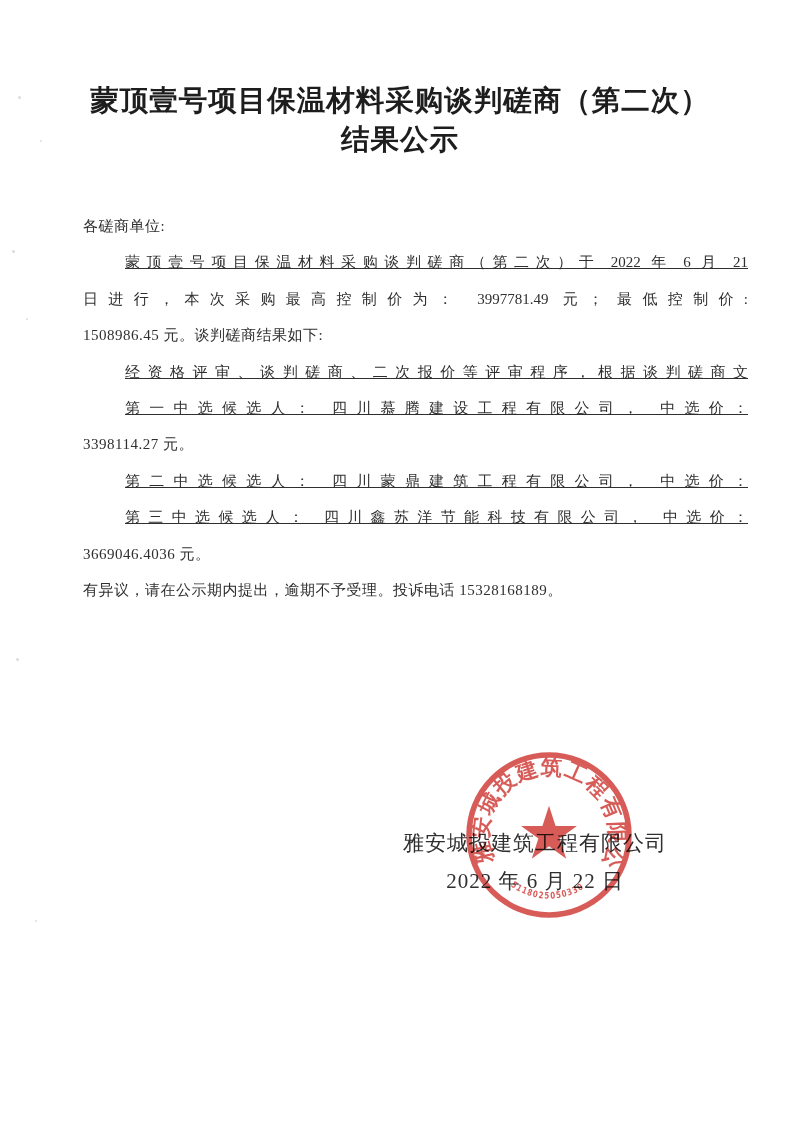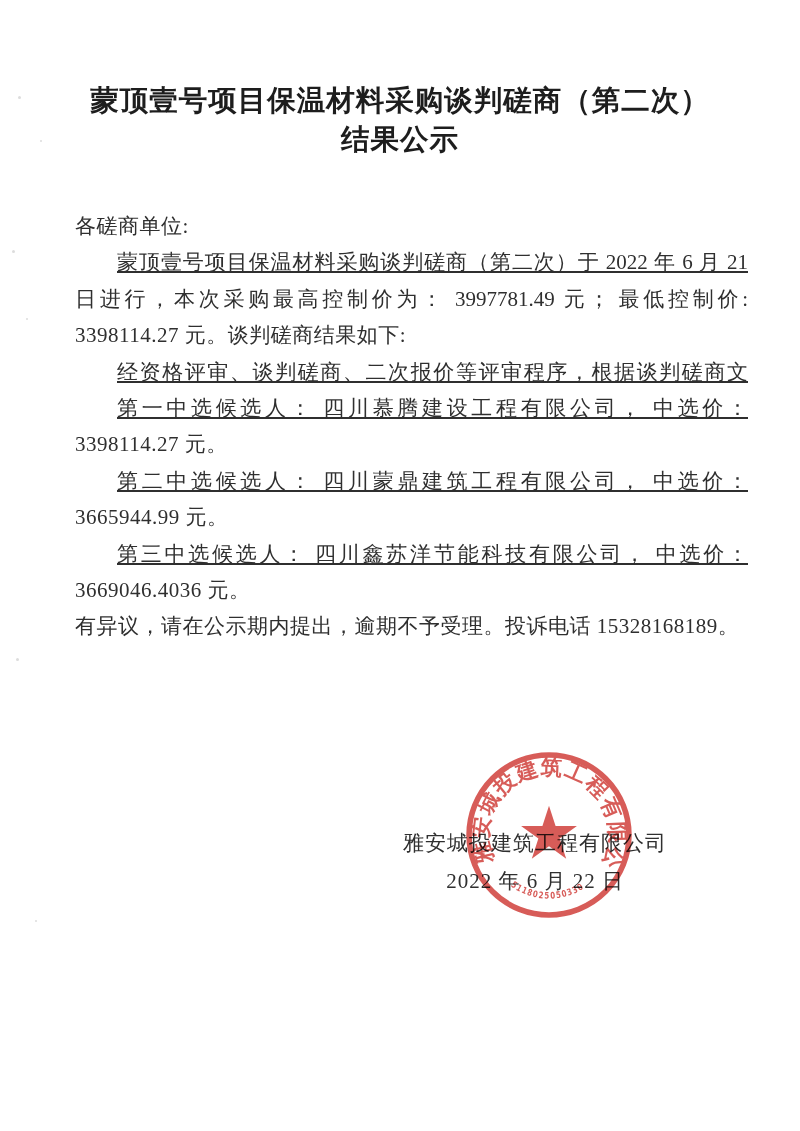--- a/index.html
+++ b/index.html
@@ -32,23 +32,24 @@
   .title .t-line { display: block; }
   .body-lines {
     position: absolute;
     top: 208px;
     left: 75px;
     width: 673px;
   }
   .b-line {
     height: 36.4px;
     line-height: 36.4px;
-    font-size: 21px;
+    font-size: 15px;
     white-space: nowrap;
     letter-spacing: 0.5px;
+    margin-left: 8px;
   }
   .b-line.jl {
     white-space: normal;
     text-align: justify;
     text-align-last: justify;
     letter-spacing: 0;
   }
   .b-line.ind { padding-left: 42px; }
   .b-line.jl.ind { padding-left: 42px; text-decoration: underline; }
   .signature {
@@ -85,26 +86,25 @@
 
   <h1 class="title">
     <span class="t-line">蒙顶壹号项目保温材料采购谈判磋商（第二次）</span>
     <span class="t-line">结果公示</span>
   </h1>
 
   <div class="body-lines" id="body-lines">
       <div class="b-line">各磋商单位:</div>
       <div class="b-line jl ind">蒙顶壹号项目保温材料采购谈判磋商（第二次）于 2022 年 6 月 21</div>
       <div class="b-line jl">日进行，本次采购最高控制价为： 3997781.49 元； 最低控制价:</div>
-      <div class="b-line">3398114.27 元。谈判磋商结果如下:</div>
+      <div class="b-line">1508986.45 元。谈判磋商结果如下:</div>
       <div class="b-line jl ind">经资格评审、谈判磋商、二次报价等评审程序，根据谈判磋商文</div>
       <div class="b-line jl ind">第一中选候选人： 四川慕腾建设工程有限公司， 中选价：</div>
       <div class="b-line">3398114.27 元。</div>
       <div class="b-line jl ind">第二中选候选人： 四川蒙鼎建筑工程有限公司， 中选价：</div>
-      <div class="b-line">3665944.99 元。</div>
       <div class="b-line jl ind">第三中选候选人： 四川鑫苏洋节能科技有限公司， 中选价：</div>
       <div class="b-line">3669046.4036 元。</div>
       <div class="b-line">有异议，请在公示期内提出，逾期不予受理。投诉电话 15328168189。</div>
     </div>
 
   <div class="signature">
     <div class="sig-line">雅安城投建筑工程有限公司</div>
     <div class="sig-line">2022 年 6 月 22 日</div>
   </div>
 

